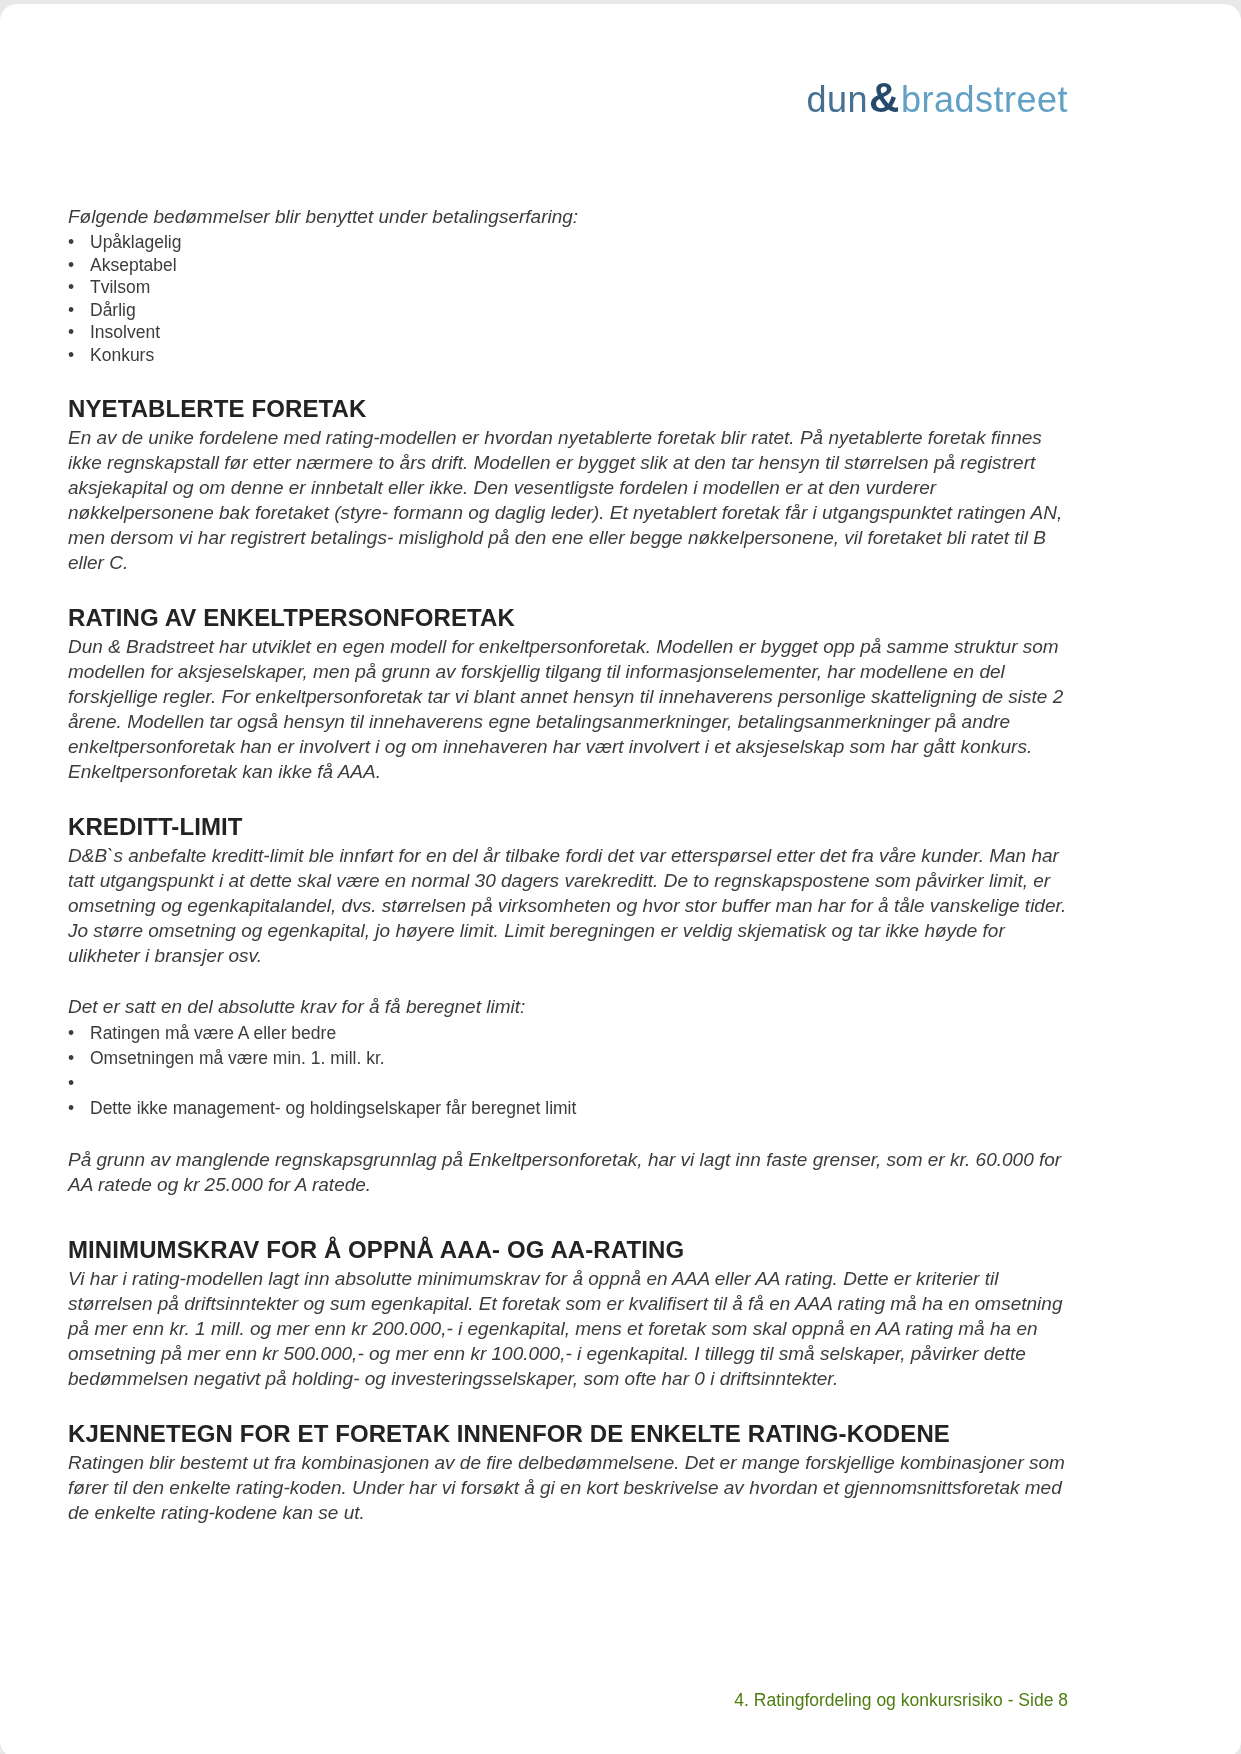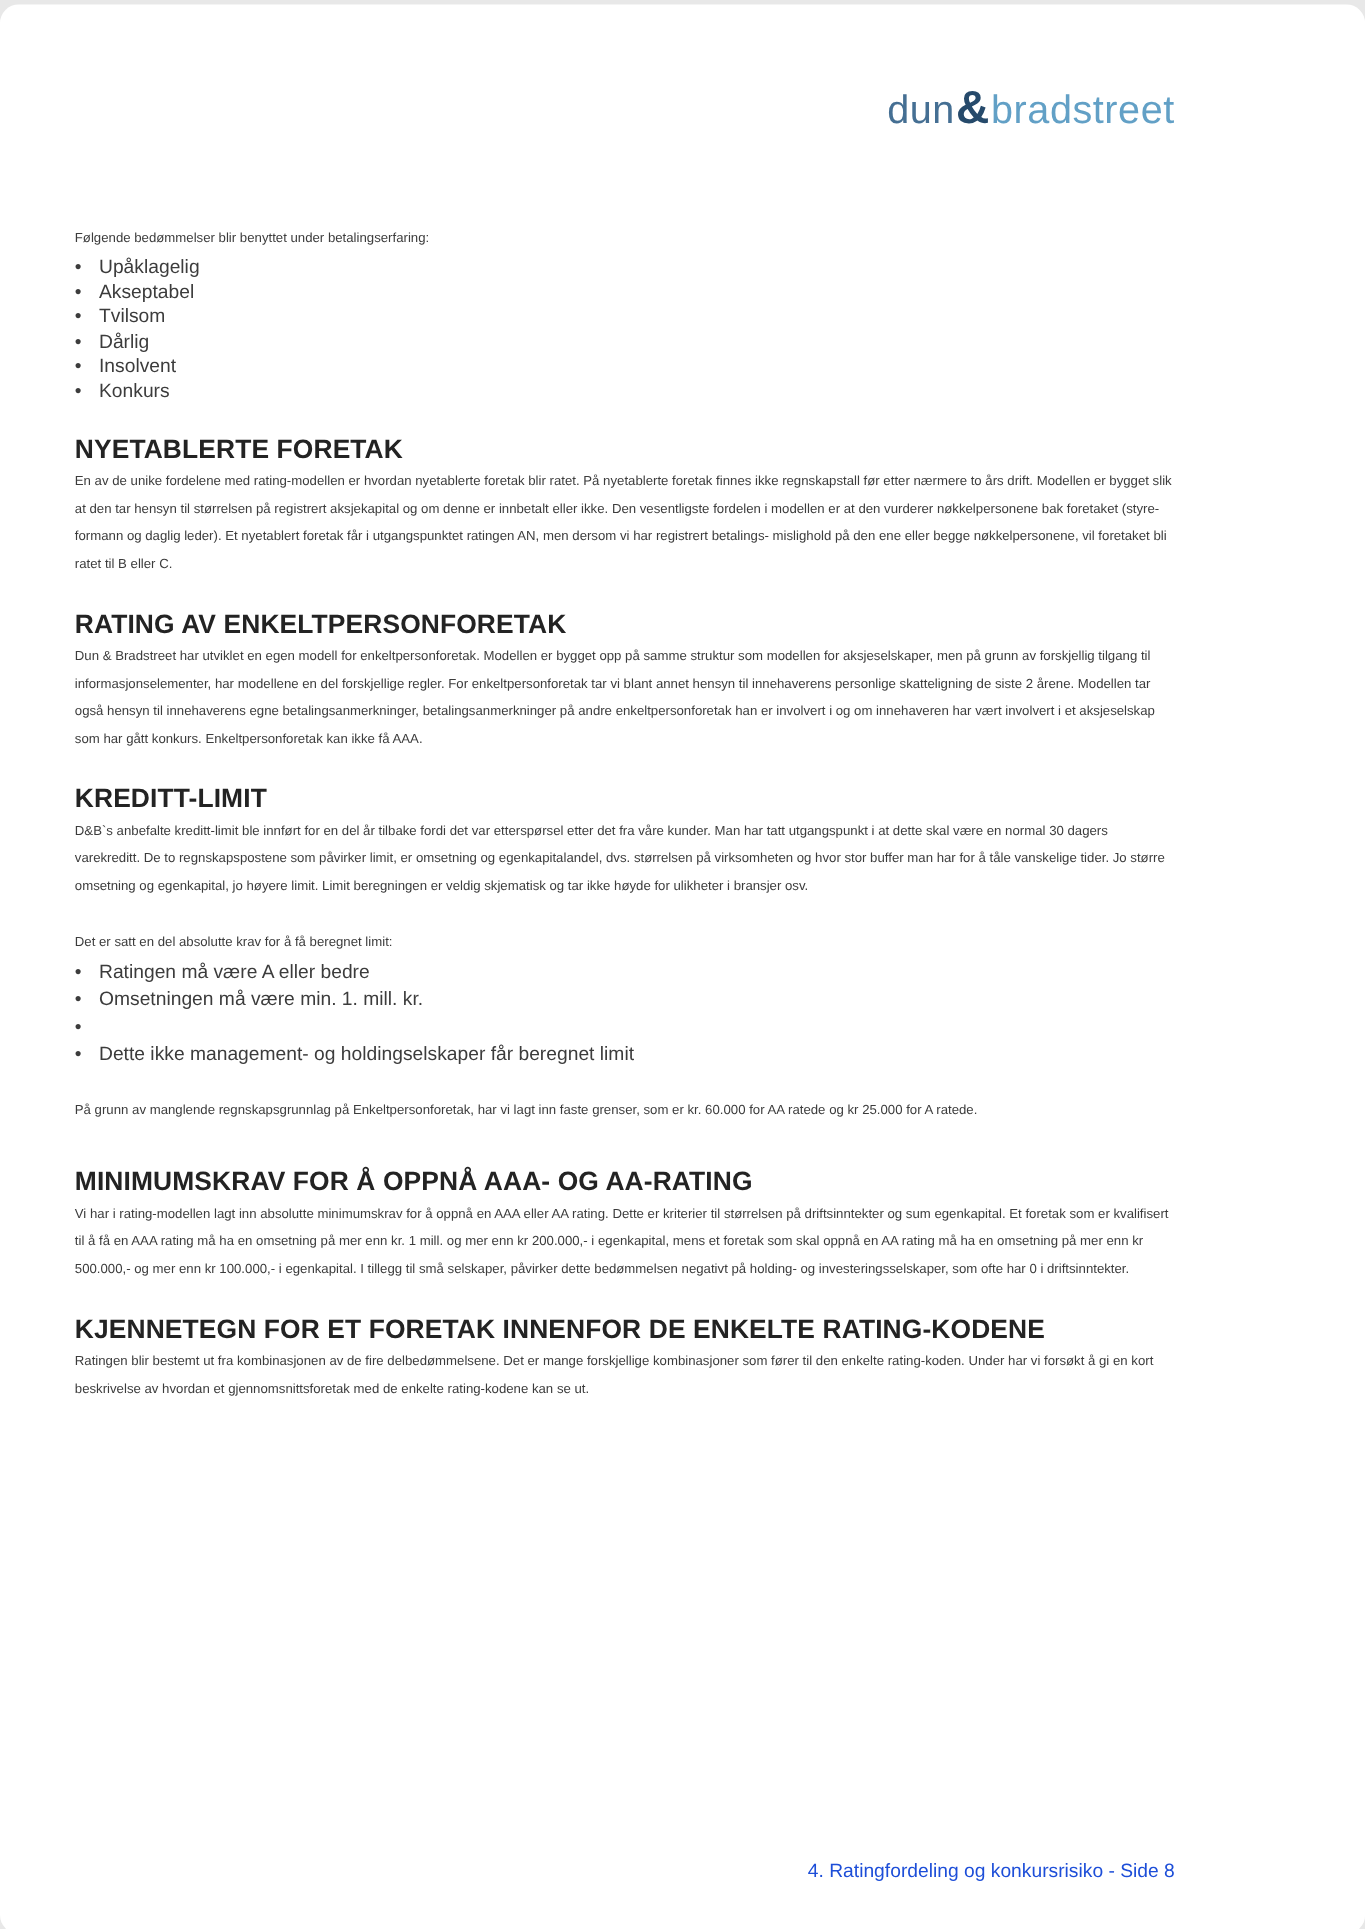--- a/index.html
+++ b/index.html
@@ -29,22 +29,23 @@
     letter-spacing: 0.5px;
     white-space: nowrap;
   }
   .logo-amp {
     font-weight: bold;
     font-size: 42px;
     margin: 0 1px;
   }
   p, .lead, .note {
     margin: 0;
-    font-size: 12px;
+    font-size: 19px;
     line-height: 25px;
+    font-style: italic;
   }
   .lead { margin-top: 84px; }
   .bullets { margin-top: 2px; }
   .bullet-row {
     display: flex;
     font-size: 17.5px;
     line-height: 22.5px;
   }
   .limit-block .bullet-row { line-height: 25px; }
   .dot {
@@ -63,21 +64,21 @@
   }
   .limit-block { margin-top: 26px; }
   .limit-block .lead-line { margin: 0 0 2px 0; }
   .note { margin-top: 26px; }
   .footer {
     position: absolute;
     right: 173px;
     top: 1684px;
     font-size: 17.5px;
     line-height: 25px;
-    color: #1d4ed8;
+    color: #4d7c0f;
   }
 </style>
 </head>
 <body>
 
 <div class="page">
   <div class="content">
 
     <div class="logo-row">
       <span class="logo-dun" style="color: rgb(69, 111, 147);">dun</span><span class="logo-amp" style="color: rgb(38, 74, 107);">&amp;</span><span class="logo-bradstreet" style="color: rgb(98, 160, 198);">bradstreet</span>

